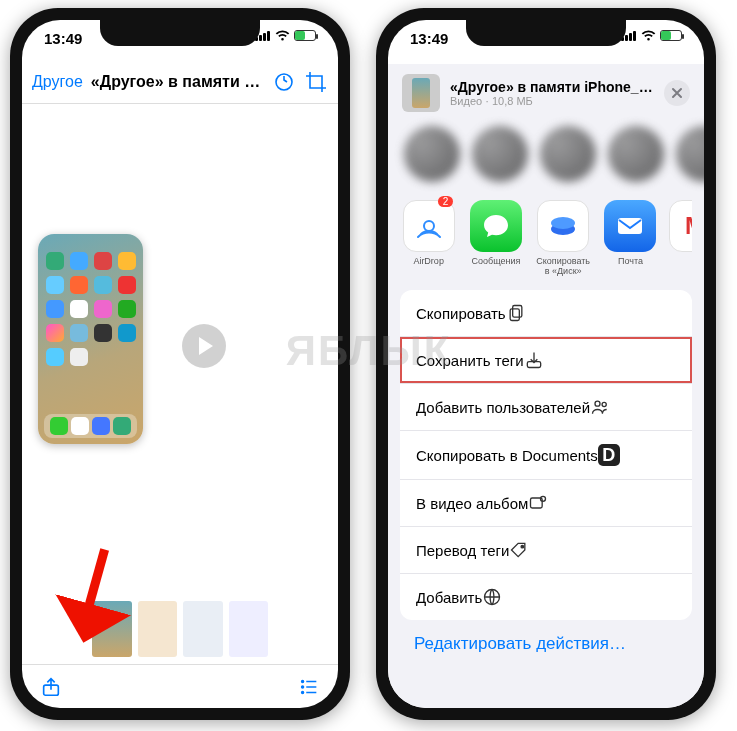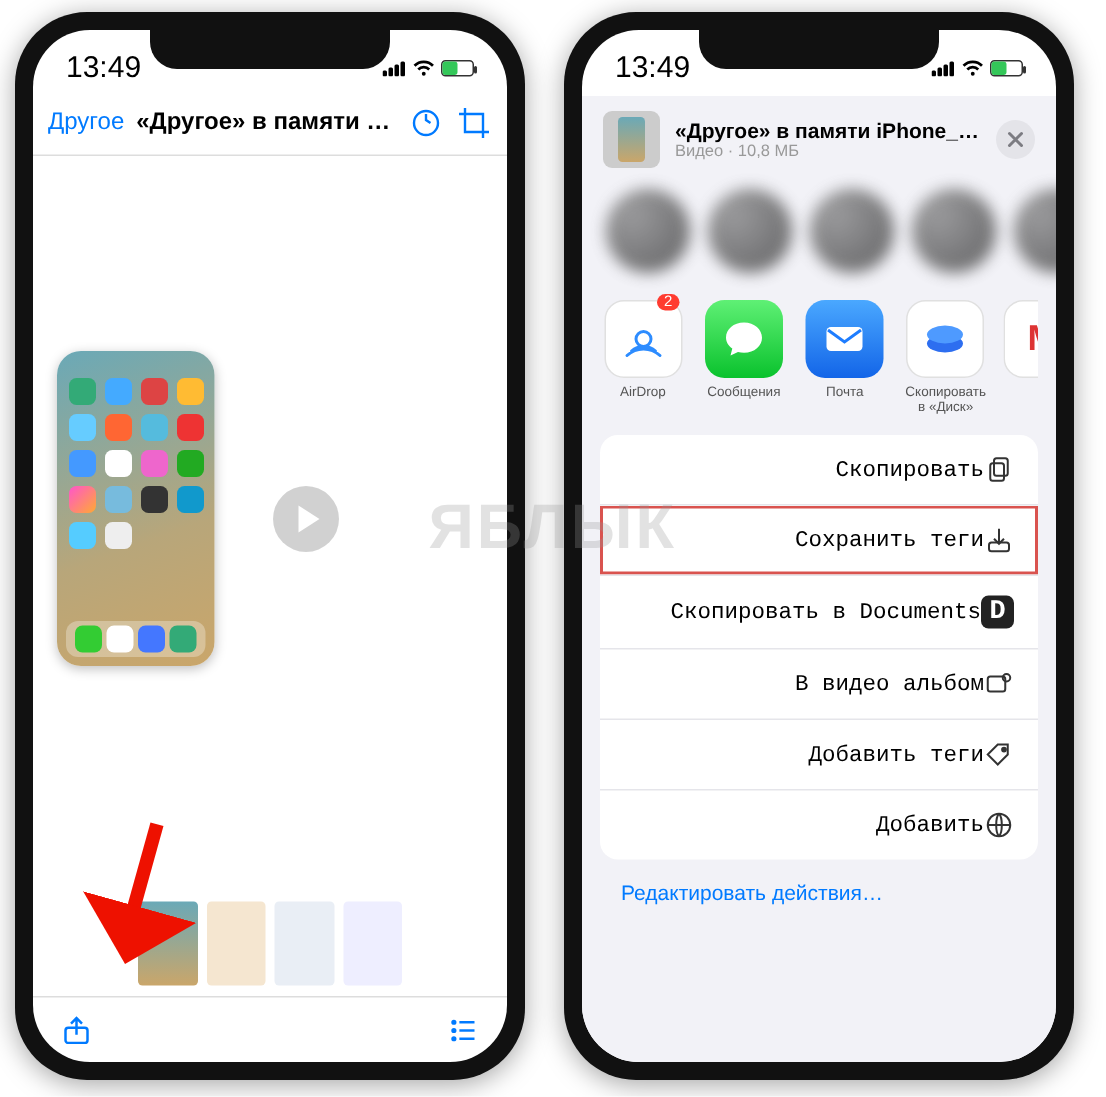--- a/index.html
+++ b/index.html
@@ -37,24 +37,24 @@
     width: 160px; height: 26px;
     background: #111;
     border-bottom-left-radius: 18px;
     border-bottom-right-radius: 18px;
     z-index: 50;
   }
   .statusbar {
     height: 40px;
     display: flex;
     justify-content: space-between;
-    align-items: center;
+    align-items: flex-start;
     padding: 10px 22px 0 22px;
-    font-size: 20px;
-    font-weight: 400;
+    font-size: 15px;
+    font-weight: 700;
   }
   .sb-icons { display:flex; gap:4px; align-items:center; }
   .battery {
     width: 22px; height: 11px;
     border: 1px solid #333; border-radius: 3px;
     position: relative;
   }
   .battery::after {
     content:""; position:absolute; right:-3px; top:3px;
     width:2px; height:5px; background:#333; border-radius:1px;
@@ -142,30 +142,29 @@
   .apps-row {
     display:flex; padding:8px 12px 14px 12px; gap:10px; background:#f2f2f7;
   }
   .app-item { width:60px; text-align:center; font-size:9px; color:#555; position:relative;}
   .app-ic { width:52px; height:52px; border-radius:13px; margin:0 auto 4px; display:flex; align-items:center; justify-content:center; font-size:26px; color:#fff;}
   .badge { position:absolute; top:-4px; right:4px; background:#ff3b30; color:#fff; font-size:10px; border-radius:8px; padding:0 5px;}
   .actions {
     margin:0 12px; background:#fff; border-radius:12px; overflow:hidden;
   }
   .action {
-    display:flex; justify-content:flex-end; align-items:center;
+    display:flex; justify-content:flex-start; align-items:center;
     padding:13px 16px; font-size:15px;
     border-bottom:0.5px solid #e5e5ea;
-    font-family:Liberation Mono, monospace;
   }
   .action:last-child { border-bottom:none; }
   .action.hl { box-shadow: inset 0 0 0 2px #d9534f; }
   .action svg, .action .glyph { width:20px; height:20px; color:#333; }
   .glyph { font-size:18px; text-align:center; }
-  .edit-link { padding:14px 26px; color:#007aff; font-size:14px;}
+  .edit-link { padding:14px 26px; color:#007aff; font-size:17px;}
   .watermark {
     position:absolute; left:50%; top:48%; transform:translate(-50%,-50%);
     font-size:42px; color:rgba(150,150,150,0.28); font-weight:700; letter-spacing:2px;
     pointer-events:none; z-index:200;
   }
 </style>
 </head>
 <body>
 
 <div class="phone">
@@ -326,37 +325,37 @@
         </div>
         <div class="app-item">
           <div class="app-ic" style="background:linear-gradient(#5ff075,#0ac22d);">
             <svg width="30" height="30" viewBox="0 0 30 30">
                 <path d="M15 4C8 4 3 8.5 3 14c0 3 1.6 5.6 4.2 7.4L6 26l5-2.3c1.3.3 2.6.5 4 .5 7 0 12-4.5 12-10S22 4 15 4z" fill="#fff"></path>
               </svg>
           </div>
           <div>Сообщения</div>
         </div>
         <div class="app-item">
+          <div class="app-ic" style="background:#fff;border:1px solid #e0e0e0;">
+            <svg width="34" height="34" viewBox="0 0 34 34">
+                <ellipse cx="17" cy="20" rx="12" ry="6" fill="#2d6ef0"></ellipse>
+                <ellipse cx="17" cy="14" rx="12" ry="6" fill="#4e9aff"></ellipse>
+              </svg>
+          </div>
+          <div>Скопировать в «Диск»</div>
+        </div>
+        <div class="app-item">
           <div class="app-ic" style="background:linear-gradient(#4aa8ff,#1365e8);">
             <svg width="32" height="32" viewBox="0 0 32 32">
                 <rect x="4" y="8" width="24" height="16" rx="3" fill="#fff"></rect>
                 <path d="M5 10l11 8 11-8" fill="none" stroke="#1e7dff" stroke-width="2"></path>
               </svg>
           </div>
           <div>Почта</div>
         </div>
-        <div class="app-item">
-          <div class="app-ic" style="background:#fff;border:1px solid #e0e0e0;">
-            <svg width="34" height="34" viewBox="0 0 34 34">
-                <ellipse cx="17" cy="20" rx="12" ry="6" fill="#2d6ef0"></ellipse>
-                <ellipse cx="17" cy="14" rx="12" ry="6" fill="#4e9aff"></ellipse>
-              </svg>
-          </div>
-          <div>Скопировать в «Диск»</div>
-        </div>
         <div class="app-item" style="width:24px;overflow:hidden">
           <div class="app-ic" style="background:#fff;border:1px solid #e0e0e0;">
             <span style="color:#d33;font-weight:bold;font-size:24px">M</span>
           </div>
         </div>
       </div>
 
       <div class="actions">
         <div class="action">
           <span>Скопировать</span>
@@ -366,32 +365,41 @@
             </svg>
         </div>
         <div class="action hl">
           <span>Сохранить теги</span>
           <svg viewBox="0 0 24 24" fill="none" stroke="#333" stroke-width="1.6">
               <path d="M12 3v12M8 11l4 4 4-4"></path>
               <rect x="4" y="14" width="16" height="7" rx="2"></rect>
             </svg>
         </div>
         <div class="action">
+          <span>Добавить пользователей</span>
+          <svg viewBox="0 0 24 24" fill="none" stroke="#333" stroke-width="1.6">
+              <circle cx="9" cy="8" r="3"></circle>
+              <path d="M3 20c0-3 3-5 6-5s6 2 6 5"></path>
+              <circle cx="17" cy="9" r="2.5"></circle>
+              <path d="M15 19c.4-2.5 2.3-4 5-4"></path>
+            </svg>
+        </div>
+        <div class="action">
           <span>Скопировать в Documents</span>
           <span class="glyph" style="background:#222;color:#fff;border-radius:5px;width:22px;height:22px;line-height:22px;font-weight:bold">D</span>
         </div>
         <div class="action">
           <span>В видео альбом</span>
           <svg viewBox="0 0 24 24" fill="none" stroke="#333" stroke-width="1.6">
               <rect x="3" y="6" width="14" height="12" rx="2"></rect>
               <circle cx="18" cy="7" r="3"></circle>
             </svg>
         </div>
         <div class="action">
-          <span>Добавить теги</span>
+          <span>Перевод теги</span>
           <svg viewBox="0 0 24 24" fill="none" stroke="#333" stroke-width="1.6">
               <path d="M3 12l8-8h8v8l-8 8z"></path>
               <circle cx="16" cy="8" r="1.5" fill="#333"></circle>
             </svg>
         </div>
         <div class="action">
           <span>Добавить</span>
           <svg viewBox="0 0 24 24" fill="none" stroke="#333" stroke-width="1.6">
               <circle cx="12" cy="12" r="9"></circle>
               <path d="M3 12h18M12 3c3 3 3 15 0 18M12 3c-3 3-3 15 0 18"></path>

